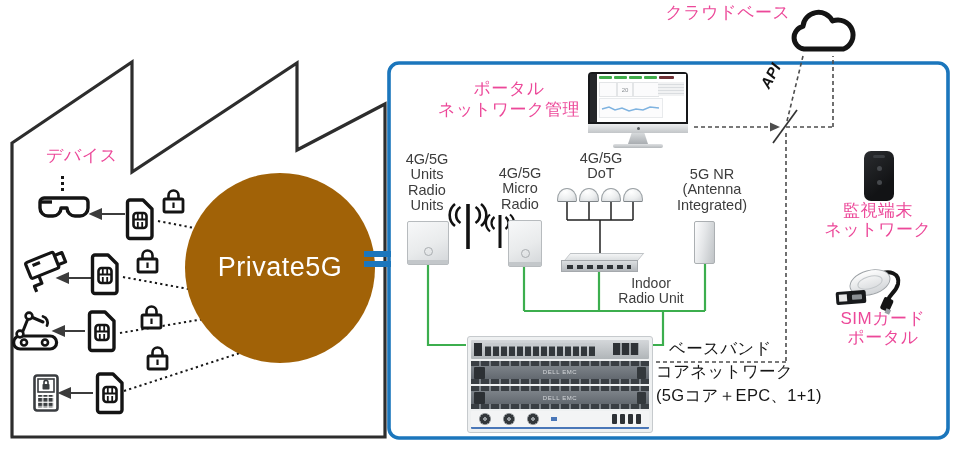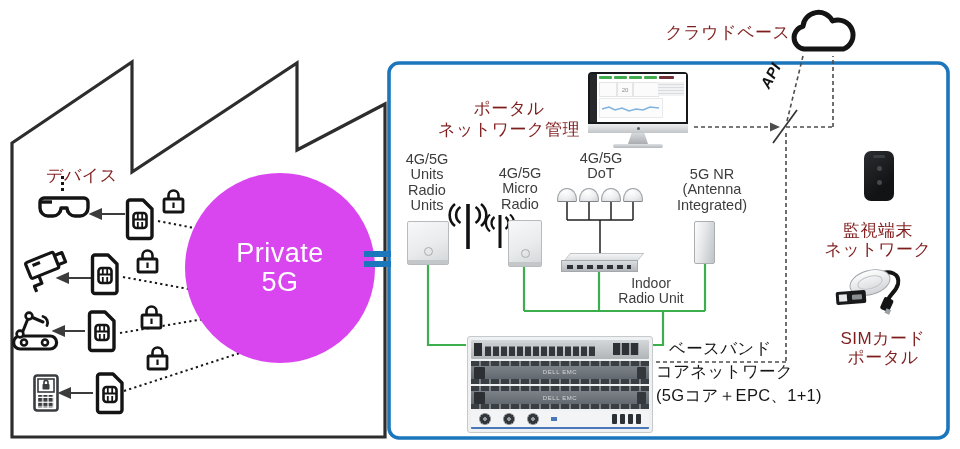--- a/index.html
+++ b/index.html
@@ -2,26 +2,26 @@
 <html><head>
 <meta charset="utf-8">
 <style>
   html,body{margin:0;padding:0;background:#fff;}
   #canvas{
     position:relative;width:960px;height:449px;background:#fff;overflow:hidden;
     font-family:"Liberation Sans","DejaVu Sans",sans-serif;color:#1a1a1a;
   }
   .abs{position:absolute;}
   .ctr{transform:translateX(-50%);text-align:center;}
-  .jp{font-size:17px;line-height:1.22;color:#7f1d1d;letter-spacing:.5px;white-space:nowrap;margin-top:20px;}
+  .jp{font-size:17px;line-height:1.22;color:#ec4899;letter-spacing:.5px;white-space:nowrap;}
   .en{font-size:14.5px;line-height:1.06;color:#3d3d3d;white-space:nowrap;}
   
   #p5g{
     left:185px;top:173px;width:190px;height:190px;border-radius:50%;
-    background:#d946ef;display:flex;flex-direction:column;align-items:center;justify-content:center;
+    background:#a16207;display:flex;flex-direction:row;align-items:center;justify-content:center;
     color:#fff;font-size:27px;line-height:1.08;letter-spacing:.5px;
   }
   .eqbar{left:364px;width:27px;height:6px;background:#1b76bc;}
   
   #imac-screen{left:588px;top:72px;width:100px;height:52px;background:#17181a;border-radius:4px 4px 0 0;padding:2px;box-sizing:border-box;}
   #imac-content{position:relative;width:100%;height:100%;background:#fff;overflow:hidden;}
   .scr-side{position:absolute;left:0;top:0;width:7px;height:100%;background:#26282b;}
   .scr-top{position:absolute;left:9px;top:2px;display:flex;gap:2px;}
   .scr-top i{display:block;width:13px;height:3px;background:#41ad4c;border-radius:1px;}
   .scr-top i.red{background:#6e3034;width:15px;}

